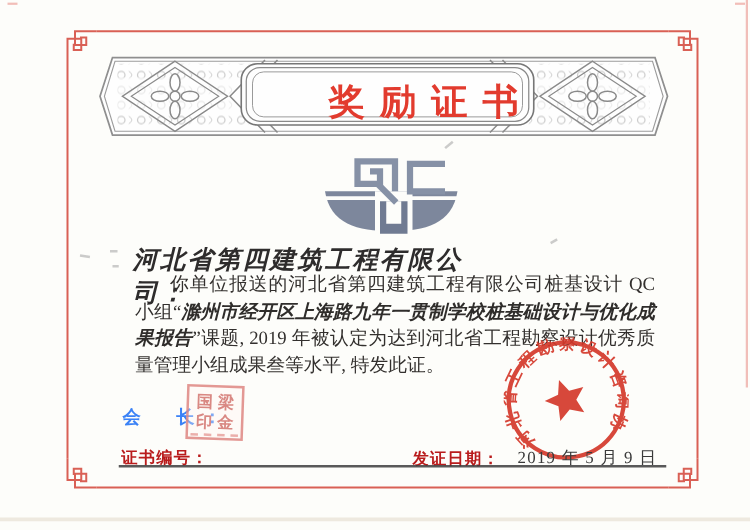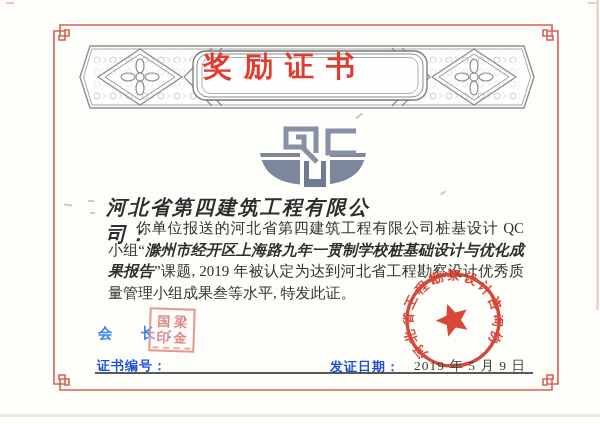--- a/index.html
+++ b/index.html
@@ -1,40 +1,40 @@
 <!DOCTYPE html>
 <html><head>
 <meta charset="utf-8">
 <style>
   html,body{margin:0;padding:0;background:#ffffff;}
   .page{position:relative;width:600px;height:424px;background:#fdfdfa;overflow:hidden;
         font-family:"Liberation Serif",serif;}
   .abs{position:absolute;}
   
-  .banner-title{left:193px;top:46px;width:234px;height:40px;text-align:left;
+  .banner-title{left:193px;top:62px;width:234px;height:40px;text-align:right;
     font-family:"Liberation Sans",sans-serif;font-weight:900;font-size:29px;line-height:40px;
     color:#e23b2e;letter-spacing:12px;padding-left:10px;box-sizing:border-box;white-space:nowrap;}
   
   .recipient{left:106px;top:194px;width:300px;font-size:20px;font-weight:bold;font-style:italic;
     color:#2e2c2c;letter-spacing:2px;}
   .body-par{left:108px;top:218px;width:416px;font-size:15px;line-height:21.5px;color:#33302e;
     text-align:justify;text-indent:28px;}
   .script{font-style:italic;font-weight:600;color:#2f2d2b;}
   
   .president-label{left:98px;top:324px;font-size:14.5px;font-weight:bold;color:#3b82f6;
     letter-spacing:7px;white-space:nowrap;}
   .sq-seal{left:149px;top:308px;width:42px;height:40px;border:2px solid rgba(220,128,122,.8);
     transform:rotate(2deg);background:rgba(255,243,242,.35);display:flex;flex-wrap:wrap;
     align-content:center;justify-content:center;}
   .sq-seal .ch{width:17px;height:16px;line-height:16px;text-align:center;font-size:13px;
     font-weight:bold;color:#d98883;}
   .sq-seal .serial{position:absolute;left:2px;right:2px;bottom:1px;height:0;
     border-bottom:2px dashed rgba(228,150,145,.75);}
   
-  .f-label{font-size:13px;font-weight:bold;color:#1d4ed8;letter-spacing:1px;white-space:nowrap;}
+  .f-label{font-size:13px;font-weight:bold;color:#b91c1c;letter-spacing:1px;white-space:nowrap;}
   .f-value{font-size:13.5px;color:#3a3a3a;letter-spacing:1px;white-space:nowrap;}
   .cert-label{left:97px;top:357px;}
   .cert-value{left:162px;top:355px;}
   .date-label{left:330px;top:358px;}
   .date-value{left:414px;top:357px;}
   .footer-rule{left:95px;top:372px;width:438px;height:2px;background:#3c3c3c;opacity:.85;}
   
   .mark{background:#9a9a9a;opacity:.5;height:1.5px;}
   .paper-edge{left:0;top:414px;width:600px;height:3px;background:#e8e2d6;opacity:.75;}
 </style>

